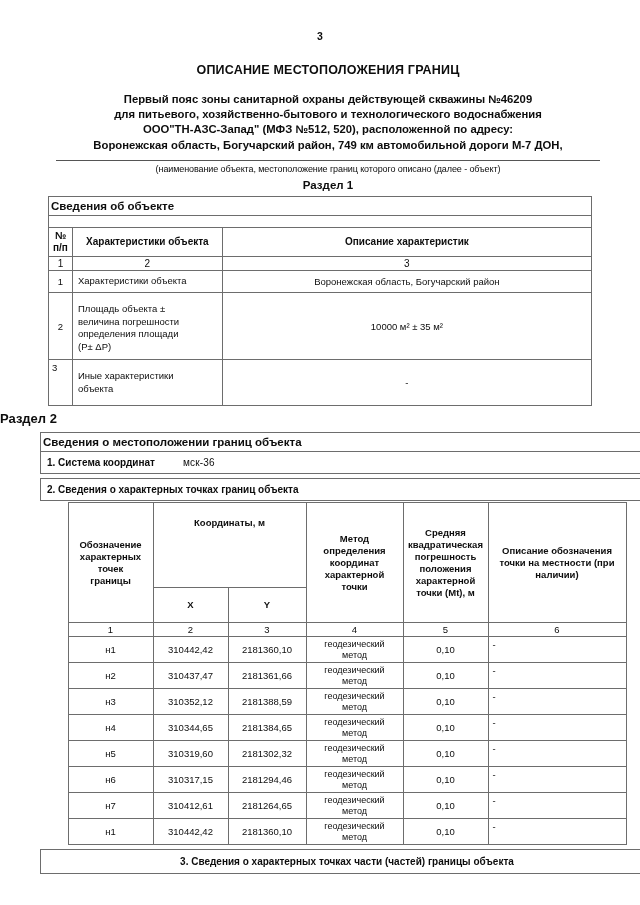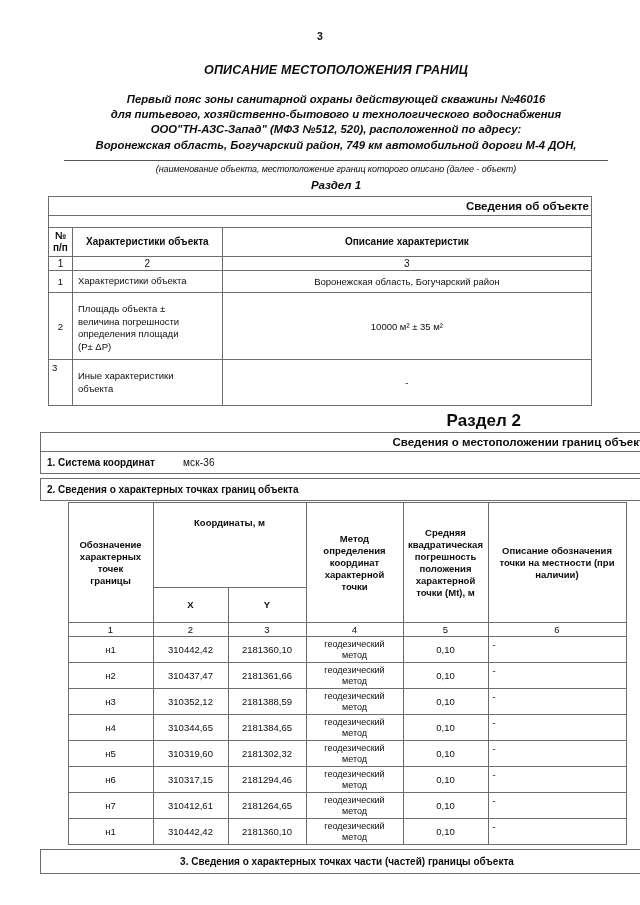--- a/index.html
+++ b/index.html
@@ -27,23 +27,22 @@
     left: 0;
     width: 640px;
     text-align: center;
     font-size: 10.5px;
     font-weight: bold;
   }
   
   .title-block {
     position: absolute;
     top: 63px;
-    left: 64px;
+    left: 56px;
     width: 544px;
-    font-style: italic;
   }
   .doc-title {
     text-align: center;
     font-size: 12.5px;
     font-weight: bold;
     letter-spacing: 0.2px;
     margin-bottom: 15px;
   }
   .subject-lines {
     text-align: center;
@@ -80,21 +79,21 @@
     table-layout: fixed;
     font-size: 9.5px;
   }
   table td, table th {
     border: 1px solid #6d6d6d;
     padding: 2px 3px;
     vertical-align: middle;
     font-weight: normal;
   }
   .band {
-    text-align: right;
+    text-align: left;
     font-weight: bold;
     font-size: 11.5px;
     padding: 3px 2px;
   }
   .blank-row td {
     height: 11px;
     padding: 0;
   }
   .colnum td {
     text-align: center;
@@ -124,22 +123,22 @@
   .sec1 .r-area .c1, .sec1 .r-other .c1 { vertical-align: middle; }
   .sec1 .r-other .c1 { vertical-align: top; text-align: left; padding-left: 3px; }
   .sec1 .r-area .c2, .sec1 .r-other .c2 { vertical-align: top; padding-top: 10px; }
 
   
   .razdel2 {
     position: absolute;
     top: 411px;
     left: 0;
     width: 521px;
-    text-align: right;
-    font-size: 17px;
+    text-align: left;
+    font-size: 13px;
     font-weight: bold;
   }
 
   
   .sec2 {
     position: absolute;
     top: 432px;
     left: 40px;
     width: 560px;
   }
@@ -181,24 +180,24 @@
 </head>
 <body>
 
 <div class="page">
 
   <div class="page-number">3</div>
 
   <div class="title-block">
     <div class="doc-title">ОПИСАНИЕ МЕСТОПОЛОЖЕНИЯ ГРАНИЦ</div>
     <div class="subject-lines">
-      <div class="ln">Первый пояс зоны санитарной охраны действующей скважины №46016</div>
+      <div class="ln">Первый пояс зоны санитарной охраны действующей скважины №46209</div>
       <div class="ln">для питьевого, хозяйственно-бытового и технологического водоснабжения</div>
       <div class="ln">ООО"ТН-АЗС-Запад" (МФЗ №512, 520), расположенной   по адресу:</div>
-      <div class="ln">Воронежская область, Богучарский район, 749 км автомобильной дороги М-4 ДОН,</div>
+      <div class="ln">Воронежская область, Богучарский район, 749 км автомобильной дороги М-7 ДОН,</div>
     </div>
     <div class="title-rule"></div>
     <div class="caption">(наименование объекта, местоположение границ которого описано (далее - объект)</div>
     <div class="razdel">Раздел 1</div>
   </div>
 
   <div class="sec1">
     <table>
       <colgroup>
         <col style="width:24px">

